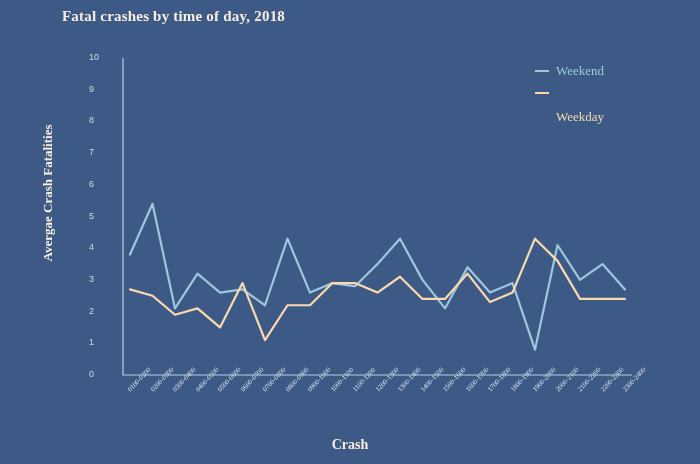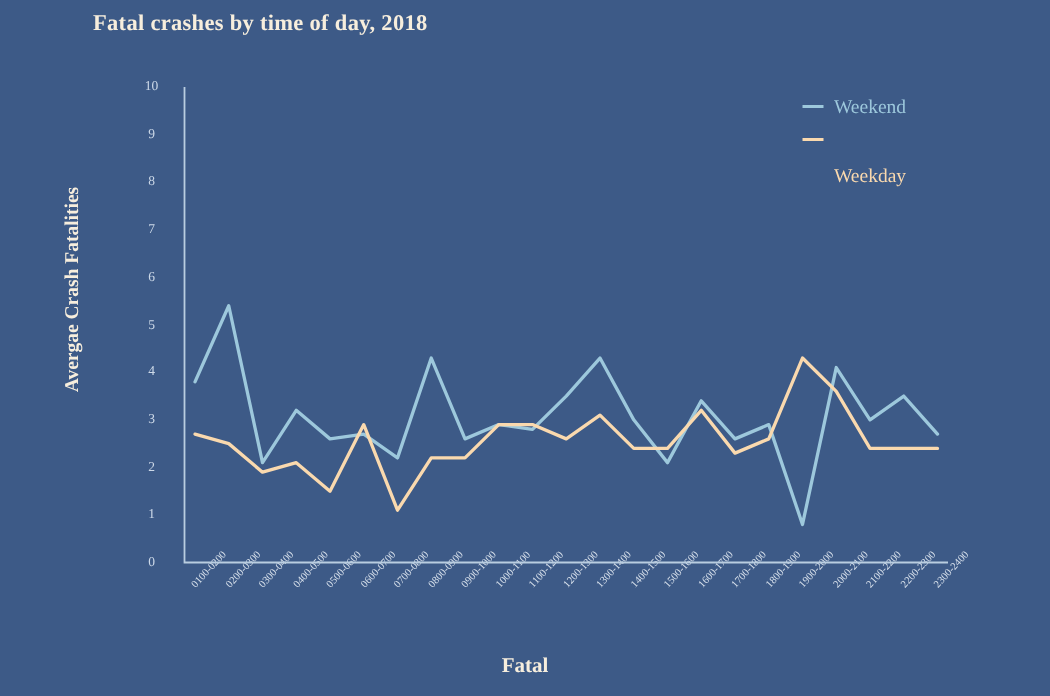--- a/index.html
+++ b/index.html
@@ -43,22 +43,22 @@
   }
   .series-path {
     fill: none;
     stroke-width: 2.2;
     stroke-linejoin: round;
     stroke-linecap: round;
   }
   .ytick-label {
     position: absolute;
     width: 24px;
-    text-align: center;
-    font-family: Liberation Serif, serif;
+    text-align: left;
+    font-family: Liberation Sans, sans-serif;
     font-size: 9px;
     color: #cdd9e8;
   }
   .xtick-label {
     position: absolute;
     font-family: "Liberation Serif", serif;
     font-size: 7px;
     color: #d8e1ec;
     white-space: nowrap;
     transform-origin: left top;
@@ -112,21 +112,21 @@
 </style>
 </head>
 <body>
 
 <div id="chart-root">
 
   <div id="chart-title">Fatal crashes by time of day, 2018</div>
 
   <div id="y-axis-title">Avergae Crash Fatalities</div>
 
-  <div id="x-axis-title">Fatal</div>
+  <div id="x-axis-title">Crash</div>
 
   <div id="ytick-layer">
       <div class="ytick-label" style="left: 89px; top: 369px;">0</div>
       <div class="ytick-label" style="left: 89px; top: 337.3px;">1</div>
       <div class="ytick-label" style="left: 89px; top: 305.6px;">2</div>
       <div class="ytick-label" style="left: 89px; top: 273.9px;">3</div>
       <div class="ytick-label" style="left: 89px; top: 242.2px;">4</div>
       <div class="ytick-label" style="left: 89px; top: 210.5px;">5</div>
       <div class="ytick-label" style="left: 89px; top: 178.8px;">6</div>
       <div class="ytick-label" style="left: 89px; top: 147.1px;">7</div>

